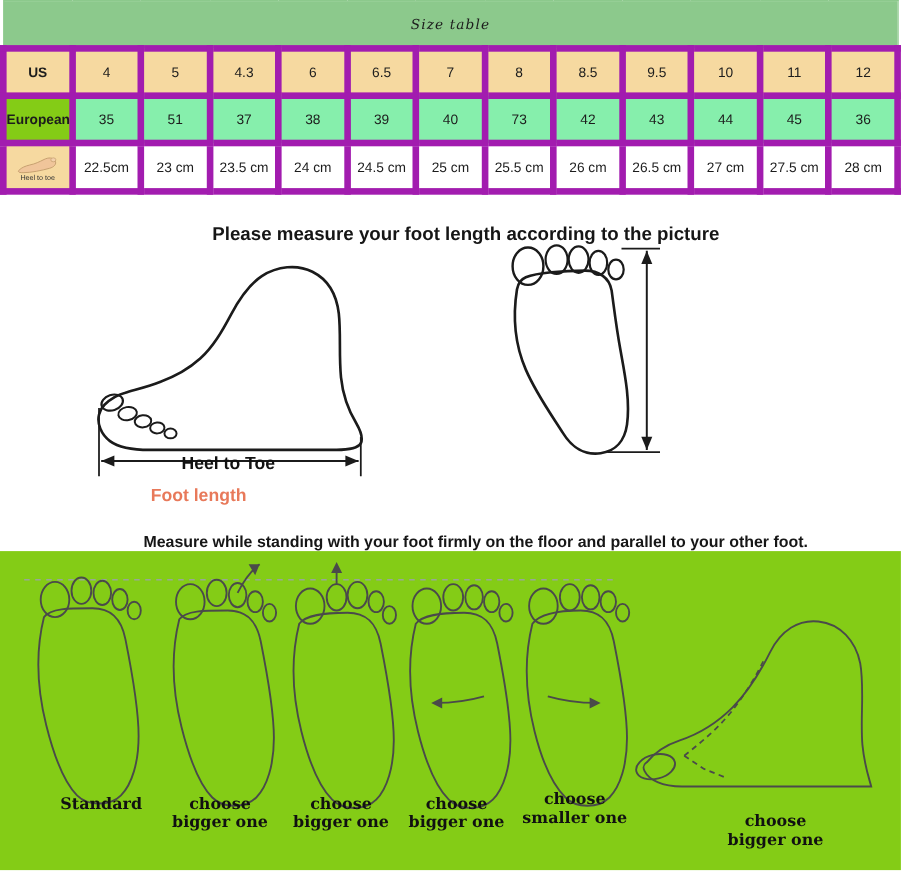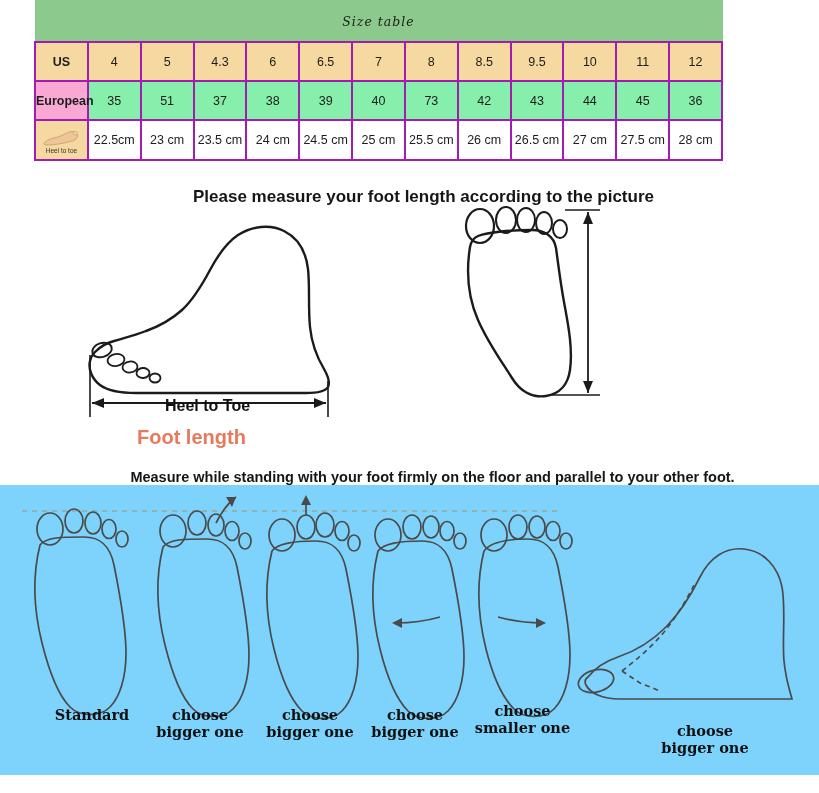--- a/index.html
+++ b/index.html
@@ -14,27 +14,26 @@
     overflow: hidden;
   }
   .page {
     position: relative;
     width: 819px;
     height: 793px;
     background: #ffffff;
     box-sizing: border-box;
   }
   table.size-table {
-    width: 689px;
+    width: 819px;
     border-collapse: collapse;
     table-layout: fixed;
-    margin-left: 34px;
   }
   table.size-table td {
-    border: 2px solid #a21caf;
+    border: 6px solid #a21caf;
     text-align: center;
     vertical-align: middle;
     font-size: 12.5px;
     color: #1c1c1c;
     height: 37px;
     padding: 0;
   }
   .title-cell {
     background: #8cc98c;
     color: #1d1d1d;
@@ -55,21 +54,21 @@
     font-size: 12.5px;
     color: #222;
   }
   .row-us td.row-head {
     font-weight: bold;
   }
   .row-eu td {
     background: #86efac;
   }
   .row-eu td.row-head {
-    background: #f9a8d4;
+    background: #84cc16;
     text-align: center;
   }
   .row-cm td {
     background: #ffffff;
   }
   .row-cm td.foot-cell {
     background: #f6d9a0;
     padding: 1px 0 0 0;
   }
   .foot-ico {
@@ -110,31 +109,31 @@
     height: 250px;
   }
   .label-heel {
     position: absolute;
     font-size: 16px;
     font-weight: bold;
     color: #111;
   }
   .label-foot {
     position: absolute;
-    font-size: 20px;
+    font-size: 16px;
     font-weight: bold;
     color: #e8795a;
   }
 
   
   .bottom-panel {
     position: relative;
     width: 819px;
     height: 290px;
-    background: #7dd3fc;
+    background: #84cc16;
   }
   .bottom-panel .caption {
     position: absolute;
     text-align: center;
     font-family: "DejaVu Serif", serif;
     font-size: 14.5px;
     font-weight: bold;
     color: #111;
     line-height: 1.15;
   }

